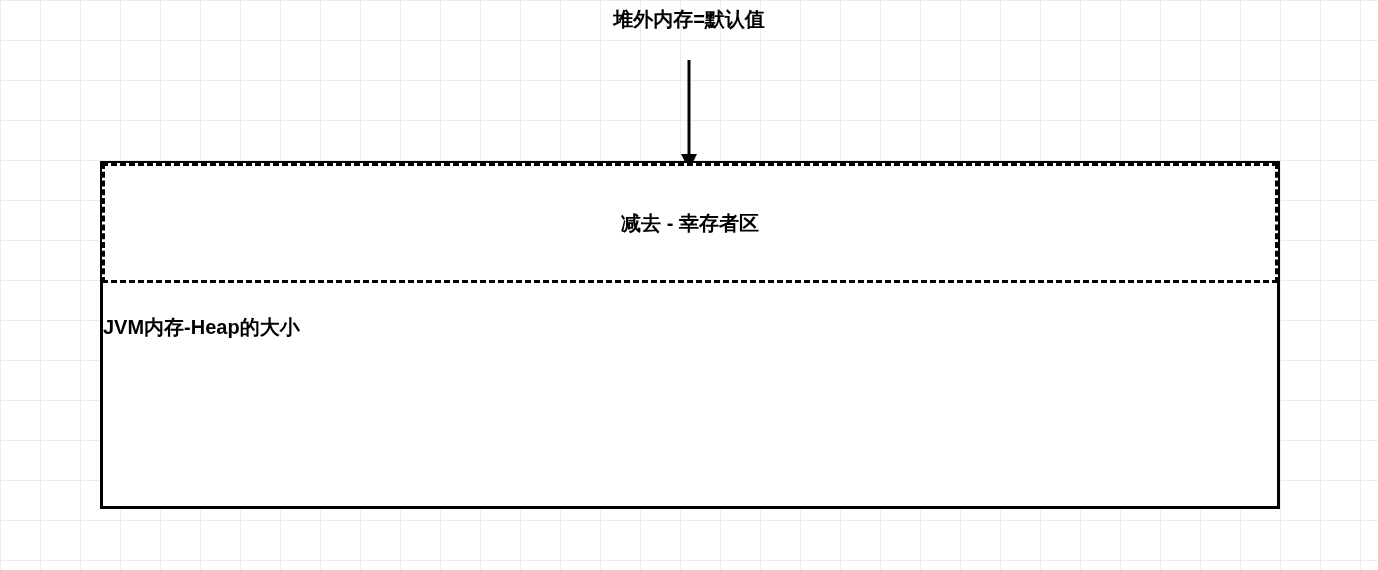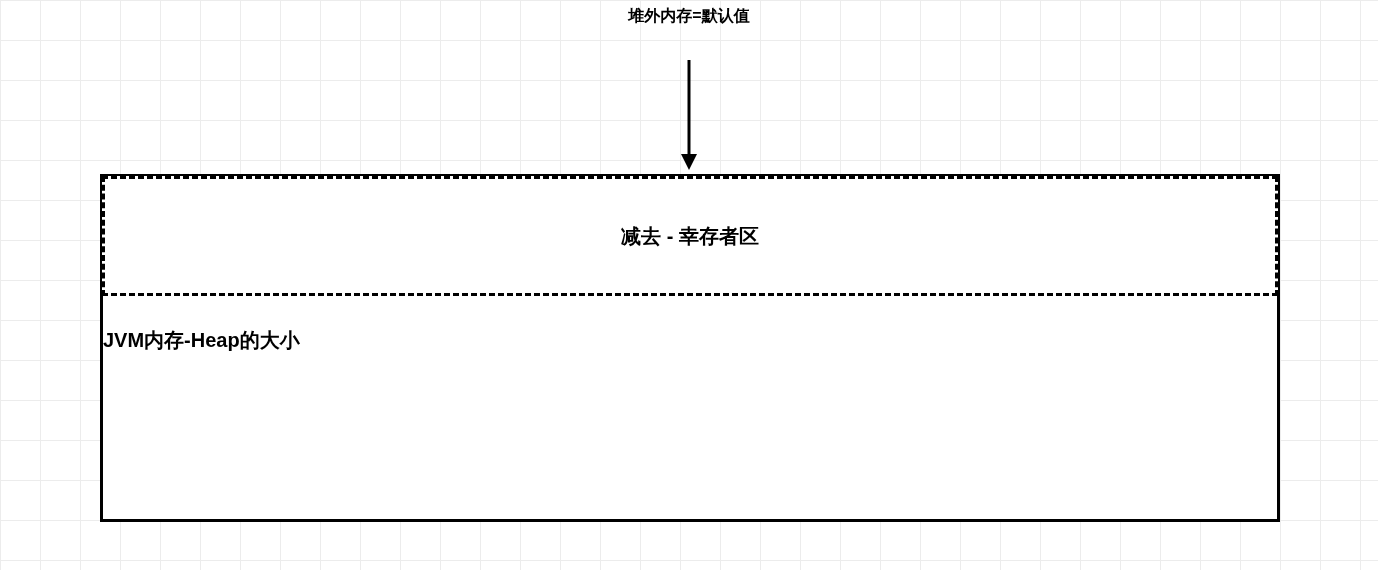--- a/index.html
+++ b/index.html
@@ -31,34 +31,34 @@
       position: relative;
       z-index: 1;
       width: 100%;
       height: 100%;
     }
     .top-label {
       position: absolute;
       top: 6px;
       left: 50%;
       transform: translateX(-50%);
-      font-size: 16px;
+      font-size: 20px;
       font-weight: 700;
       color: #000;
       white-space: nowrap;
     }
     .arrow {
       position: absolute;
       top: 60px;
       left: 50%;
       transform: translateX(-50%);
     }
     .main-box {
       position: absolute;
-      top: 174px;
+      top: 161px;
       left: 100px;
       width: 1180px;
       height: 348px;
       border: 3px solid #000;
       background: #fff;
     }
     .survivor-box {
       position: absolute;
       top: -1px;
       left: -1px;

